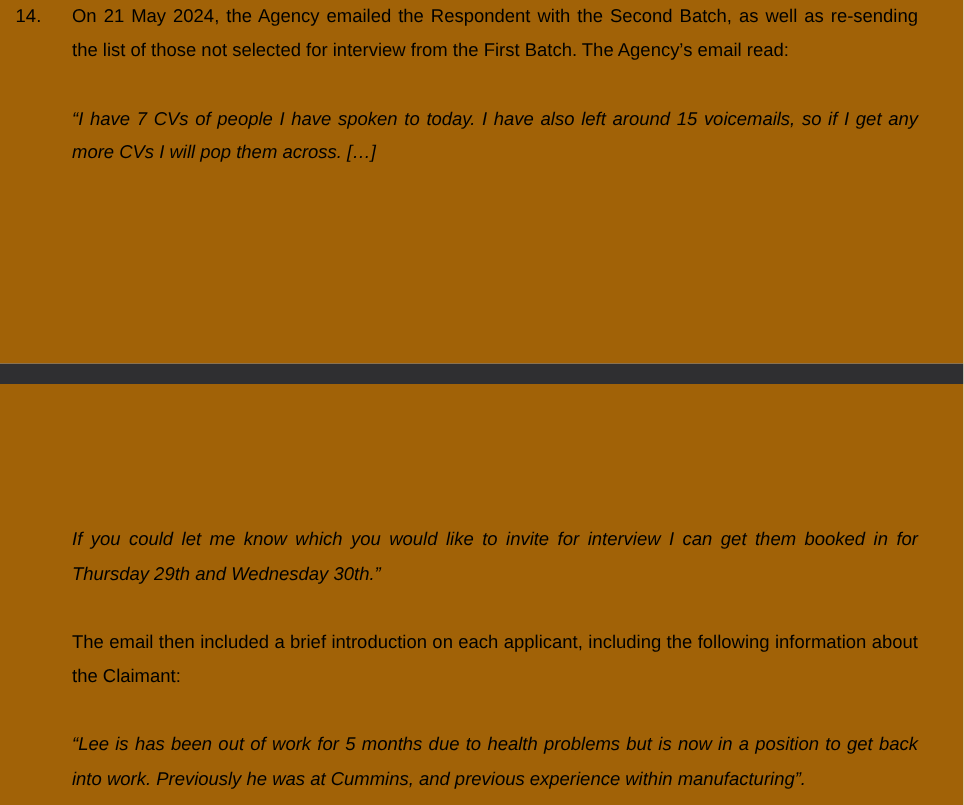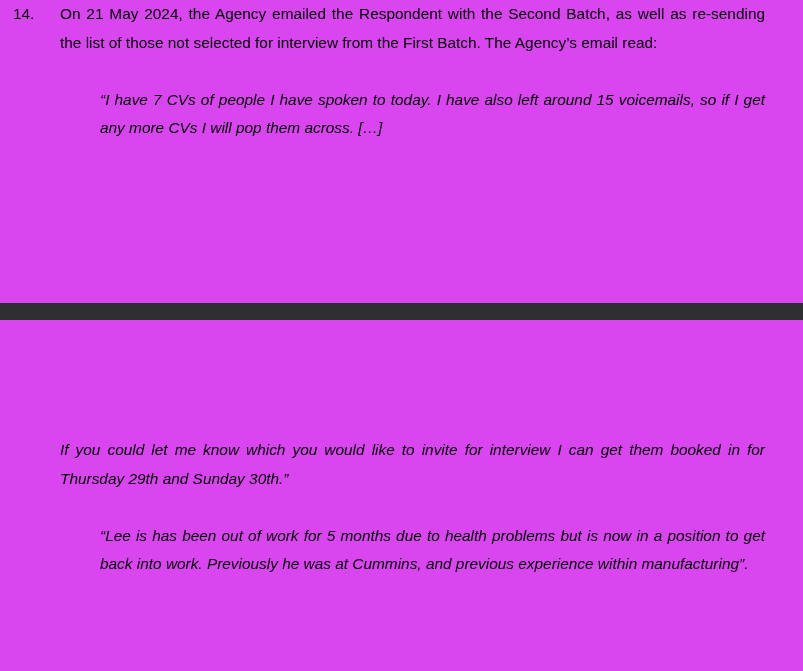--- a/index.html
+++ b/index.html
@@ -13,42 +13,41 @@
     height: 671px;
     background: #ffffff;
     overflow: hidden;
     font-family: "Liberation Sans", sans-serif;
     color: #000000;
   }
   .page {
     box-sizing: border-box;
     padding-left: 60px;
     padding-right: 38px;
-    background: #d946ef;
+    background: #a16207;
   }
   .page-top {
     height: 303px;
     overflow: hidden;
     padding-top: 0px;
   }
   .page-bottom {
     height: 351px;
     overflow: hidden;
     padding-top: 116px;
   }
   .para {
     margin: 0 0 28.5px 0;
     font-size: 15.4px;
     line-height: 28.5px;
     text-align: justify;
     color: #000000;
   }
   .para:last-child {
     margin-bottom: 0;
-    margin-left: 40px;
   }
   .quote {
     font-style: italic;
   }
   .numbered {
     position: relative;
   }
   .para-number {
     position: absolute;
     left: -47px;
@@ -73,17 +72,18 @@
     <div class="para numbered">
       <span class="para-number">14.</span>
       <span>On 21 May 2024, the Agency emailed the Respondent with the Second Batch, as well as re-sending the list of those not selected for interview from the First Batch. The Agency’s email read:</span>
     </div>
     <p class="para quote">“I have 7 CVs of people I have spoken to today. I have also left around 15 voicemails, so if I get any more CVs I will pop them across. […]</p>
   </section>
 
   <div class="page-separator" style="background: rgb(47, 47, 49);"></div>
 
   <section class="page page-bottom">
-    <p class="para quote">If you could let me know which you would like to invite for interview I can get them booked in for Thursday 29th and Sunday 30th.”</p>
+    <p class="para quote">If you could let me know which you would like to invite for interview I can get them booked in for Thursday 29th and Wednesday 30th.”</p>
+    <p class="para">The email then included a brief introduction on each applicant, including the following information about the Claimant:</p>
     <p class="para quote">“Lee is has been out of work for 5 months due to health problems but is now in a position to get back into work. Previously he was at Cummins, and previous experience within manufacturing”.</p>
   </section>
 
 </div>
 
 </body></html>

